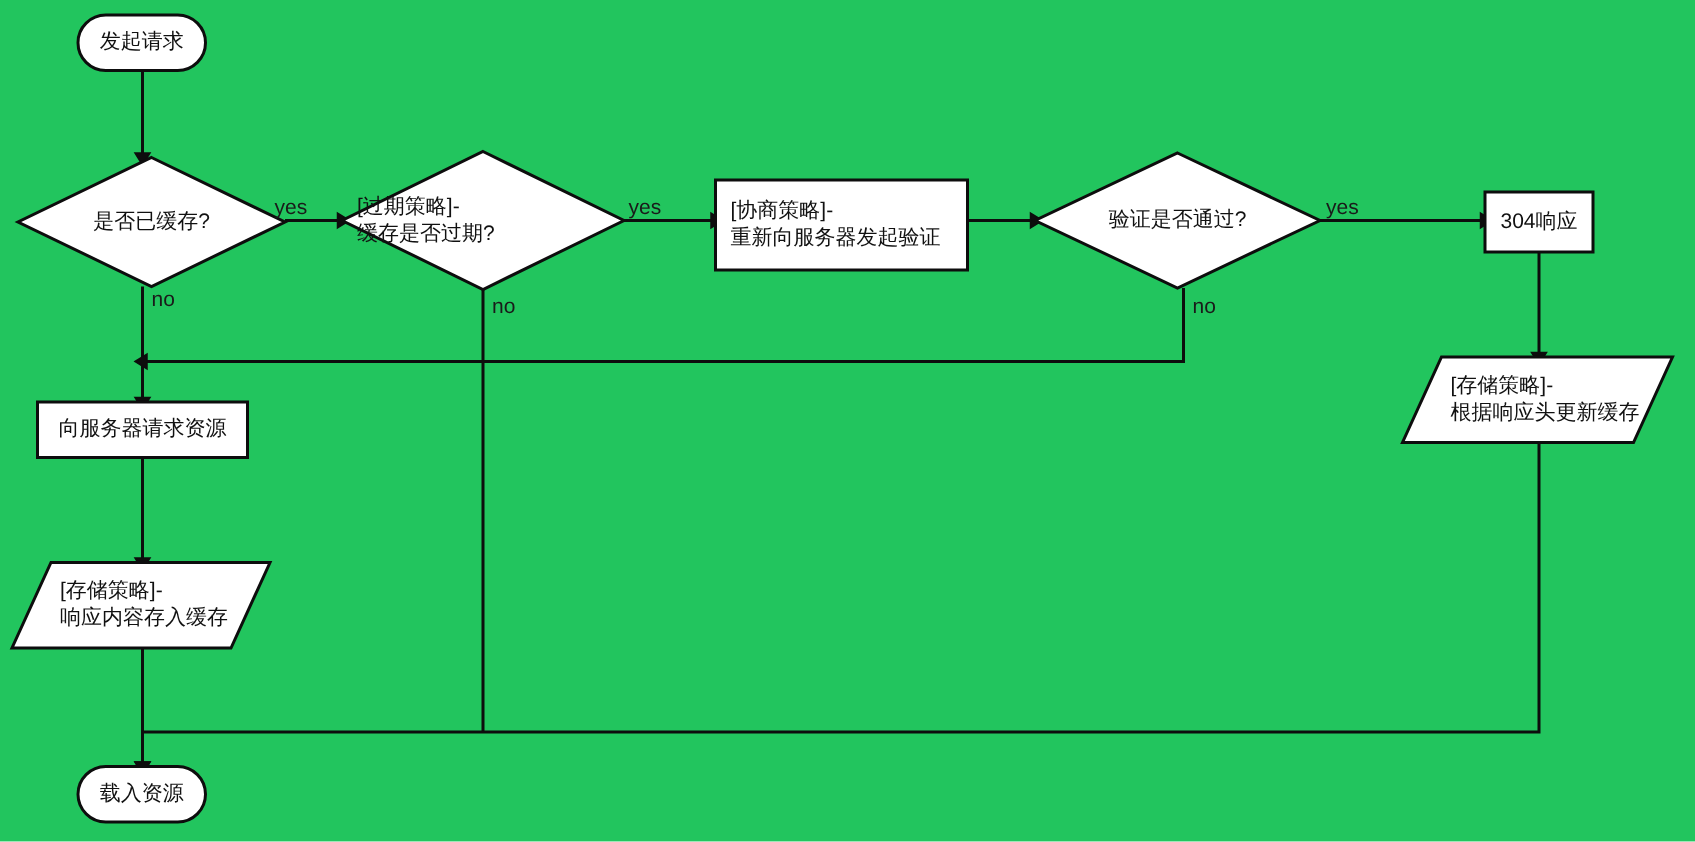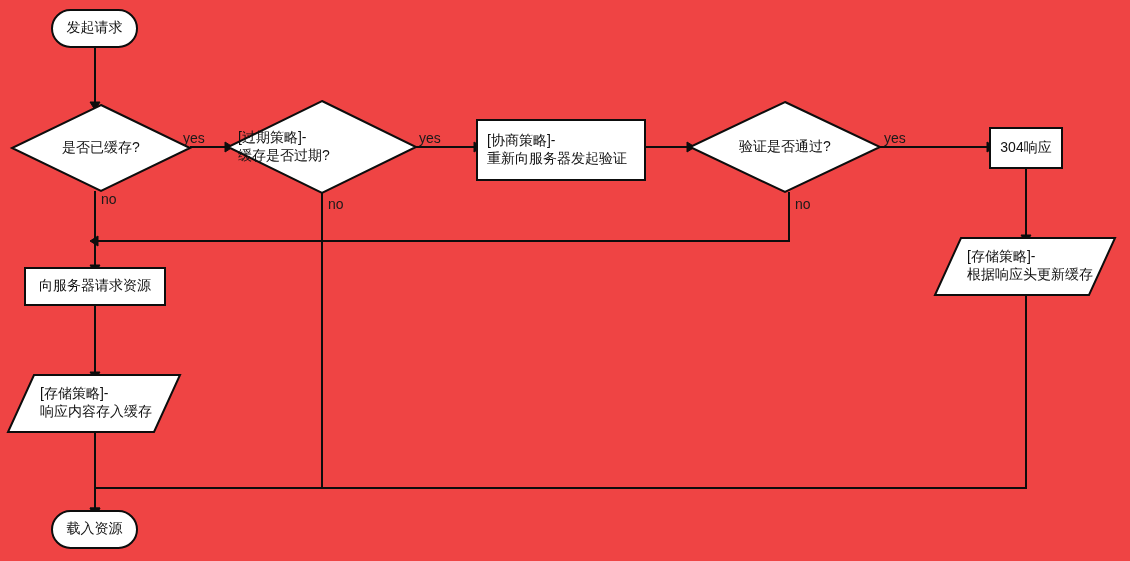--- a/index.html
+++ b/index.html
@@ -11,21 +11,21 @@
   body {
     width: 1130px;
     height: 561px;
     font-family: "Liberation Sans", "DejaVu Sans", sans-serif;
     overflow: hidden;
   }
   #diagram-root {
     position: relative;
     width: 1130px;
     height: 561px;
-    background: #ef4444;
+    background: #22c55e;
   }
   svg#flowchart {
     display: block;
     width: 1130px;
     height: 561px;
   }
   .shape {
     fill: #ffffff;
     stroke: #0d0d0d;
     stroke-width: 2;

